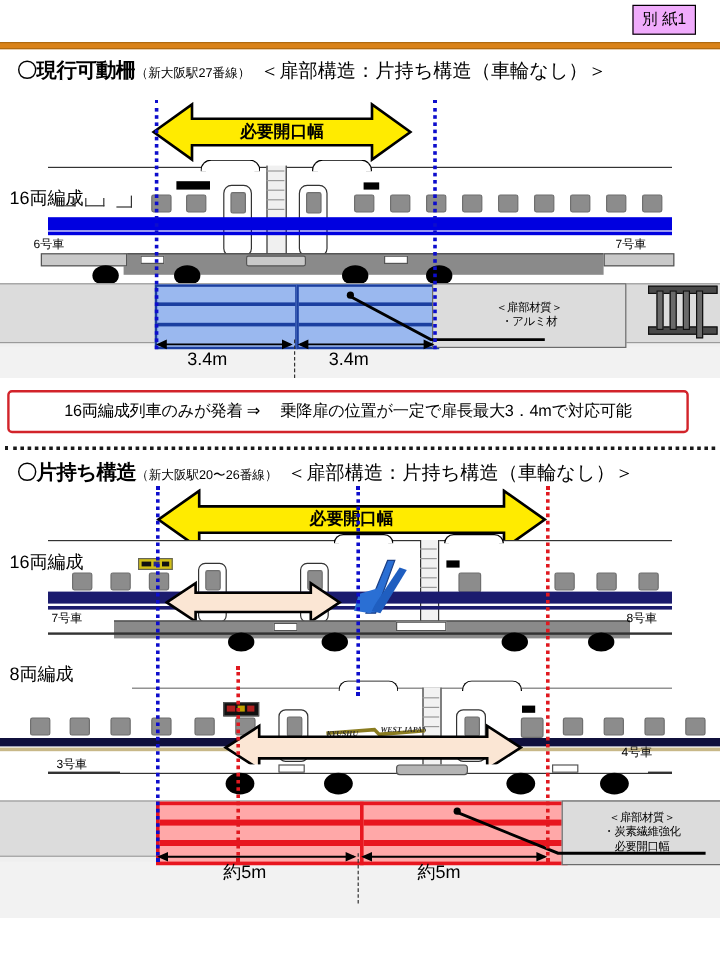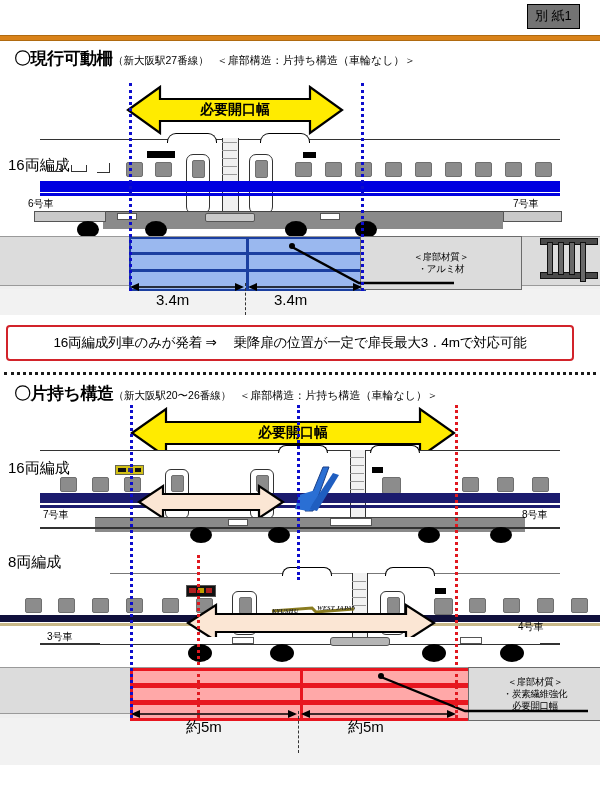--- a/index.html
+++ b/index.html
@@ -16,33 +16,33 @@
   
   .header{
     position:absolute;left:0;top:0;width:600px;height:34px;
   }
   .doc-title{
     position:absolute;left:14px;top:4px;
     font-size:18px;letter-spacing:-0.2px;white-space:nowrap;
   }
   .badge{
     position:absolute;left:527px;top:4px;
-    border:1.6px solid #000;background:#737373;
+    border:1.6px solid #000;background:#f0abfc;
     padding:2px 7px 3px 7px;font-size:13px;white-space:nowrap;
   }
   .rule-orange{
     position:absolute;left:0;top:35px;width:600px;height:4px;
     background:#d98219;border-top:1px solid #b06a10;border-bottom:1px solid #b06a10;
   }
 
   
   .sec-title{position:absolute;white-space:nowrap;}
   .sec-title .big{font-size:17px;font-weight:bold;letter-spacing:-0.5px;}
   .sec-title .small{font-size:10.5px;}
-  .sec-title .struct{font-size:11px;margin-left:8px;}
+  .sec-title .struct{font-size:16px;margin-left:8px;}
 
   .dotted-sep{
     position:absolute;left:4px;width:592px;height:0;top:372px;
     border-top:3px dotted #1a1a1a;
   }
 
   
   .redbox{
     position:absolute;border:2px solid #d2232a;border-radius:4px;background:#fff;
     display:flex;align-items:center;justify-content:center;

